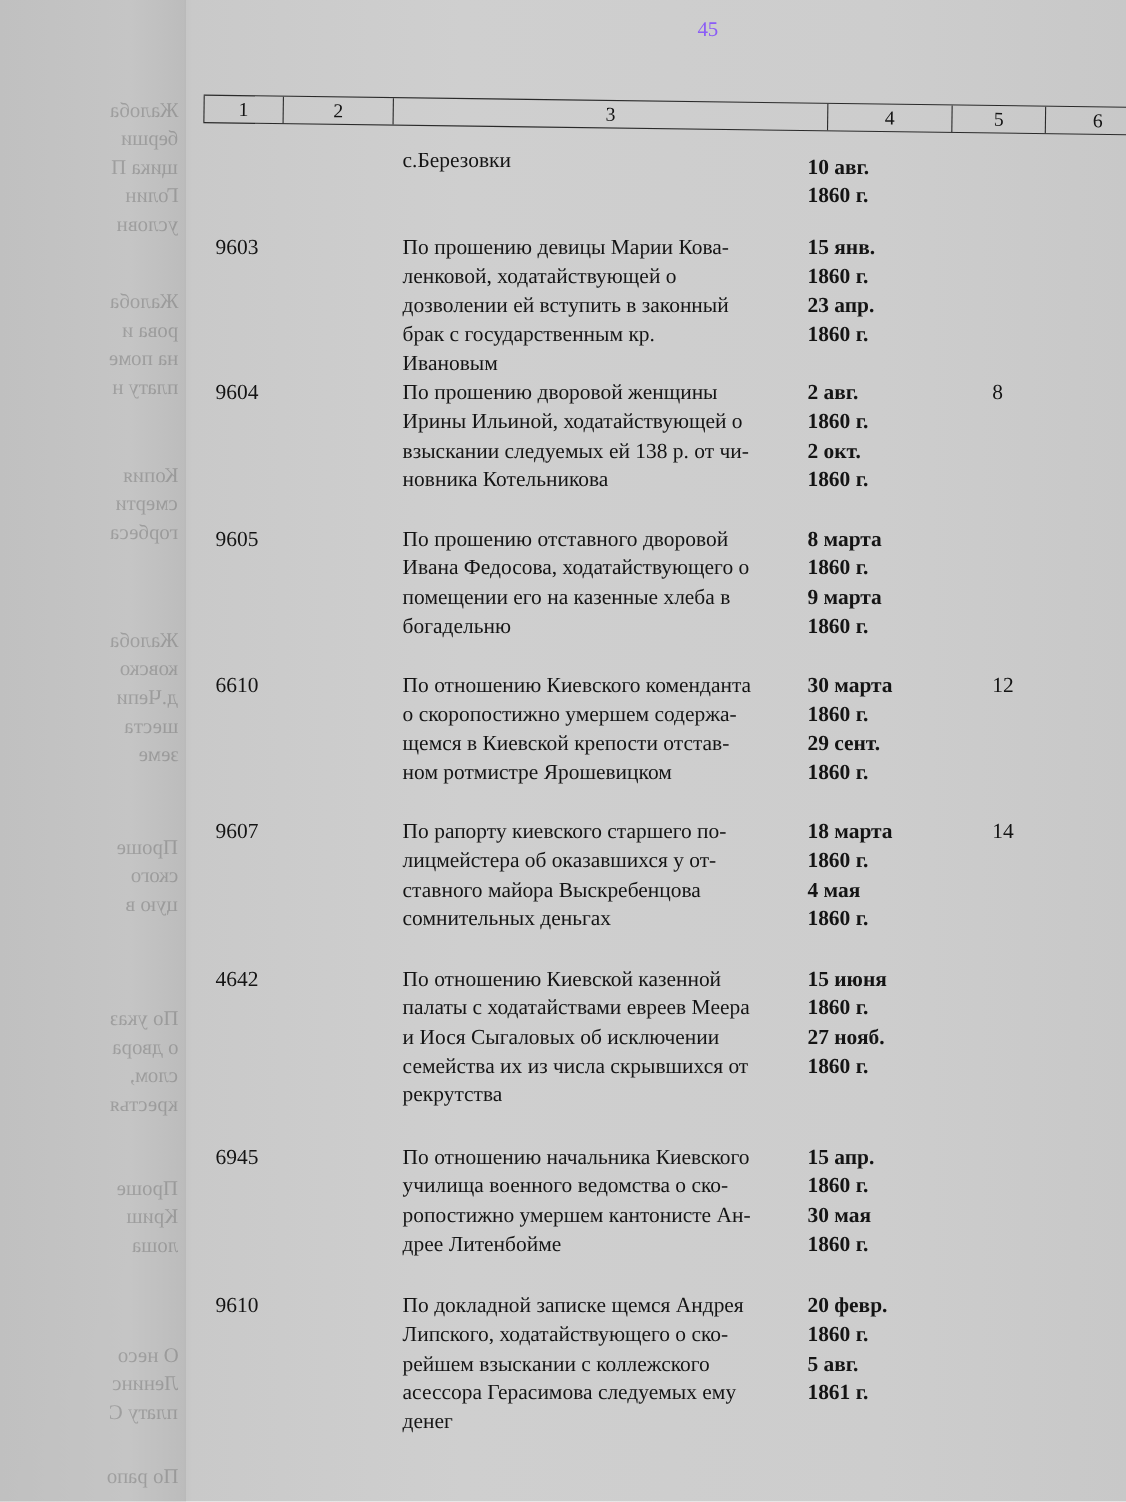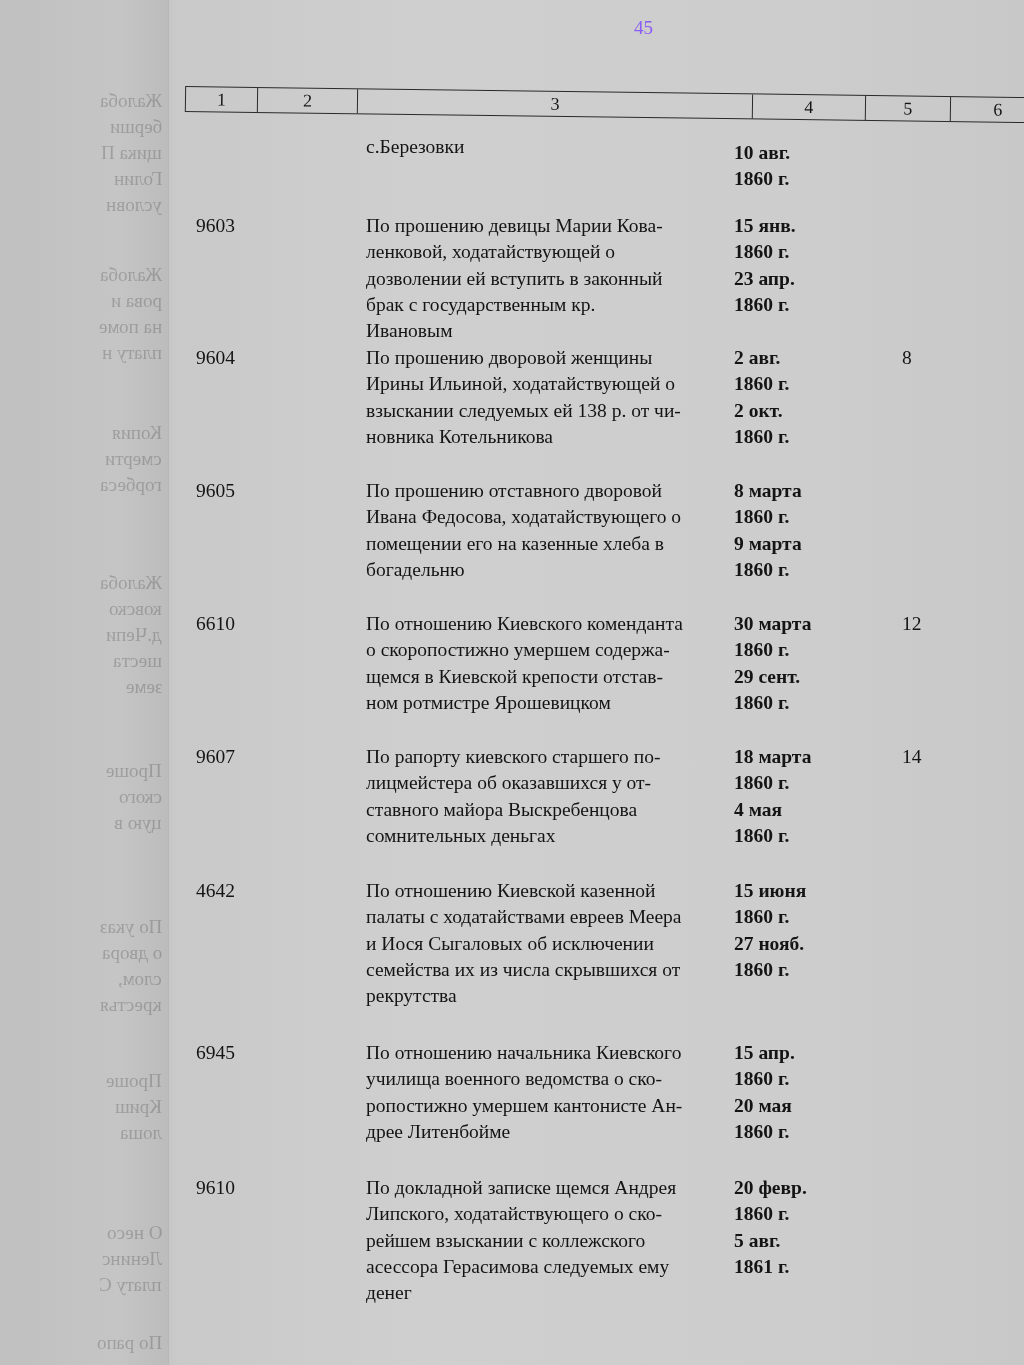--- a/index.html
+++ b/index.html
@@ -173,21 +173,21 @@
 </div>
 
 <div class="entry" style="top:1040px">
   <div class="num">6945</div>
   <div class="desc">По отношению начальника Киевского
 училища военного ведомства о ско-
 ропостижно умершем кантонисте Ан-
 дрее Литенбойме</div>
   <div class="dates">15 апр.
 1860 г.
-20 мая
+30 мая
 1860 г.</div>
   <div class="sheets"></div>
 </div>
 
 <div class="entry" style="top:1175px">
   <div class="num">9610</div>
   <div class="desc">По докладной записке щемся Андрея
 Липского, ходатайствующего о ско-
 рейшем взыскании с коллежского
 асессора Герасимова следуемых ему

